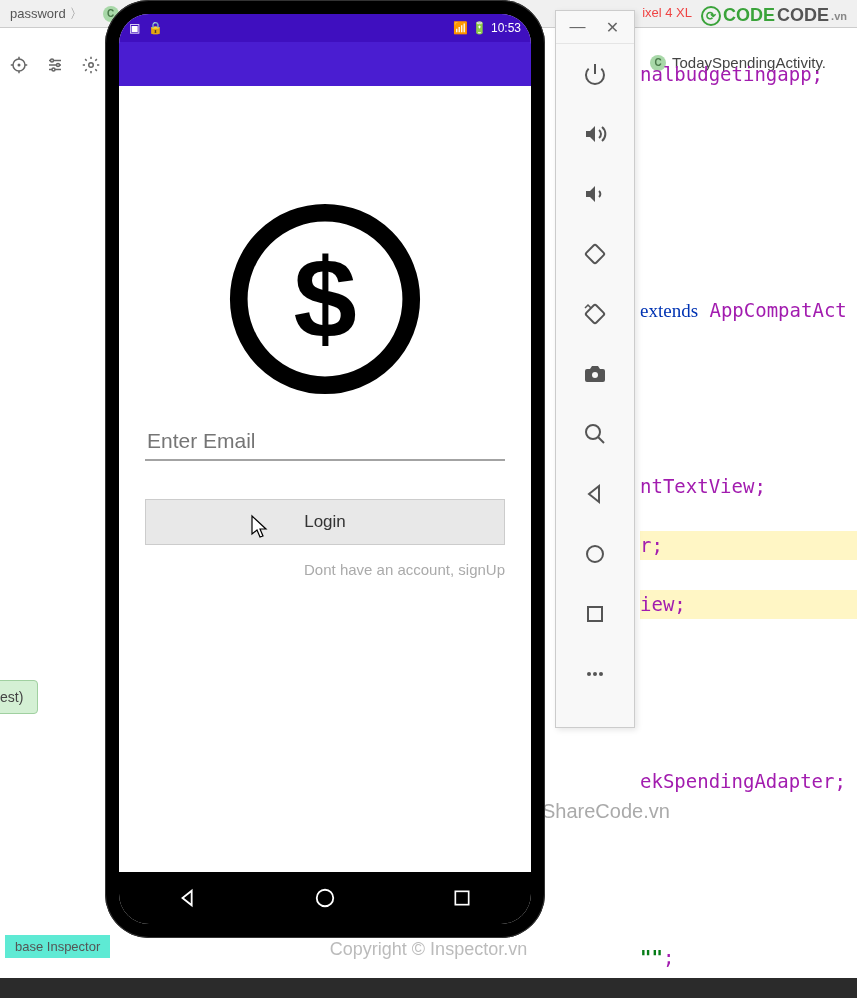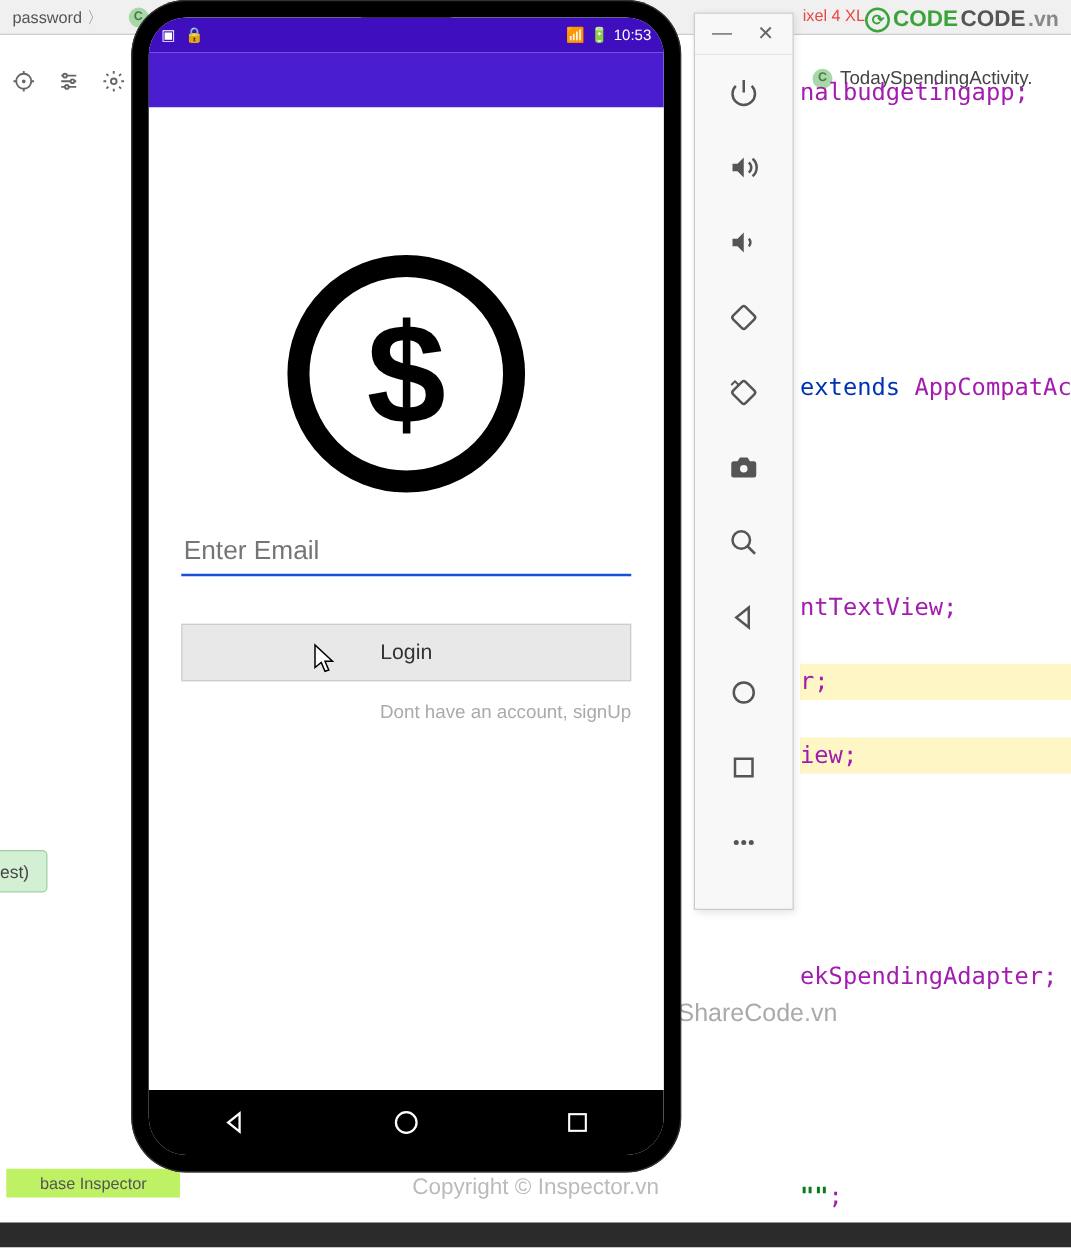--- a/index.html
+++ b/index.html
@@ -73,21 +73,21 @@
       top: 5px;
       right: 10px;
       font-size: 18px;
       font-weight: bold;
       display: flex;
       align-items: center;
       gap: 2px;
     }
     .sharecode-green { color: #3aa33a; }
     .sharecode-dark { color: #555; }
-    .sharecode-small { font-size: 17px; color: #888; }
+    .sharecode-small { font-size: 11px; color: #888; }
     .sharecode-icon {
       width: 20px;
       height: 20px;
       border: 2px solid #3aa33a;
       border-radius: 50%;
       display: inline-flex;
       align-items: center;
       justify-content: center;
       color: #3aa33a;
       font-size: 12px;
@@ -108,21 +108,21 @@
       left: 540px;
       right: 0;
       bottom: 60px;
       font-family: 'Consolas', 'Monaco', monospace;
       font-size: 19px;
       line-height: 1.55;
       white-space: pre;
       padding: 10px 0 0 100px;
     }
     .code-line { display: block; }
-    .kw { color: #0033b3; font-weight: normal; }
+    .kw { color: #0033b3; font-weight: normal; font-family: Liberation Serif, serif; }
     .str { color: #067d17; font-weight: bold; }
     .plain { color: #a21caf; }
     .hl-yellow { background: #fff6c5; }
     .file-tab-2 {
       position: absolute;
       top: 48px;
       left: 640px;
       display: flex;
       align-items: center;
       gap: 6px;
@@ -148,22 +148,22 @@
       font-size: 18px;
       color: #bbb;
       font-family: Arial, sans-serif;
     }
     .bottom-tab {
       position: absolute;
       bottom: 40px;
       left: 5px;
       font-size: 13px;
       color: #555;
-      background: #bef264;
-      padding: 4px 27px;
+      background: #5eead4;
+      padding: 4px 10px;
     }
     .run-tab {
       position: absolute;
       top: 680px;
       left: -15px;
       background: #d4f0d4;
       border: 1px solid #a0d0a0;
       border-radius: 4px;
       padding: 8px 14px;
       font-size: 14px;
@@ -295,21 +295,21 @@
       width: 100%;
       border: none;
       border-bottom: 2px solid #ccc;
       padding: 10px 2px 6px;
       font-size: 21px;
       color: #666;
       outline: none;
       background: transparent;
     }
     .text-field.focused {
-      border-bottom: 2px solid #1d4ed8;
+      border-bottom: 2px solid #a3a3a3;
     }
     .text-field-wrap { margin-bottom: 28px; }
     .login-btn {
       width: 100%;
       padding: 12px;
       background: #e8e8e8;
       border: 1px solid #ccc;
       font-size: 17px;
       color: #333;
       cursor: pointer;

